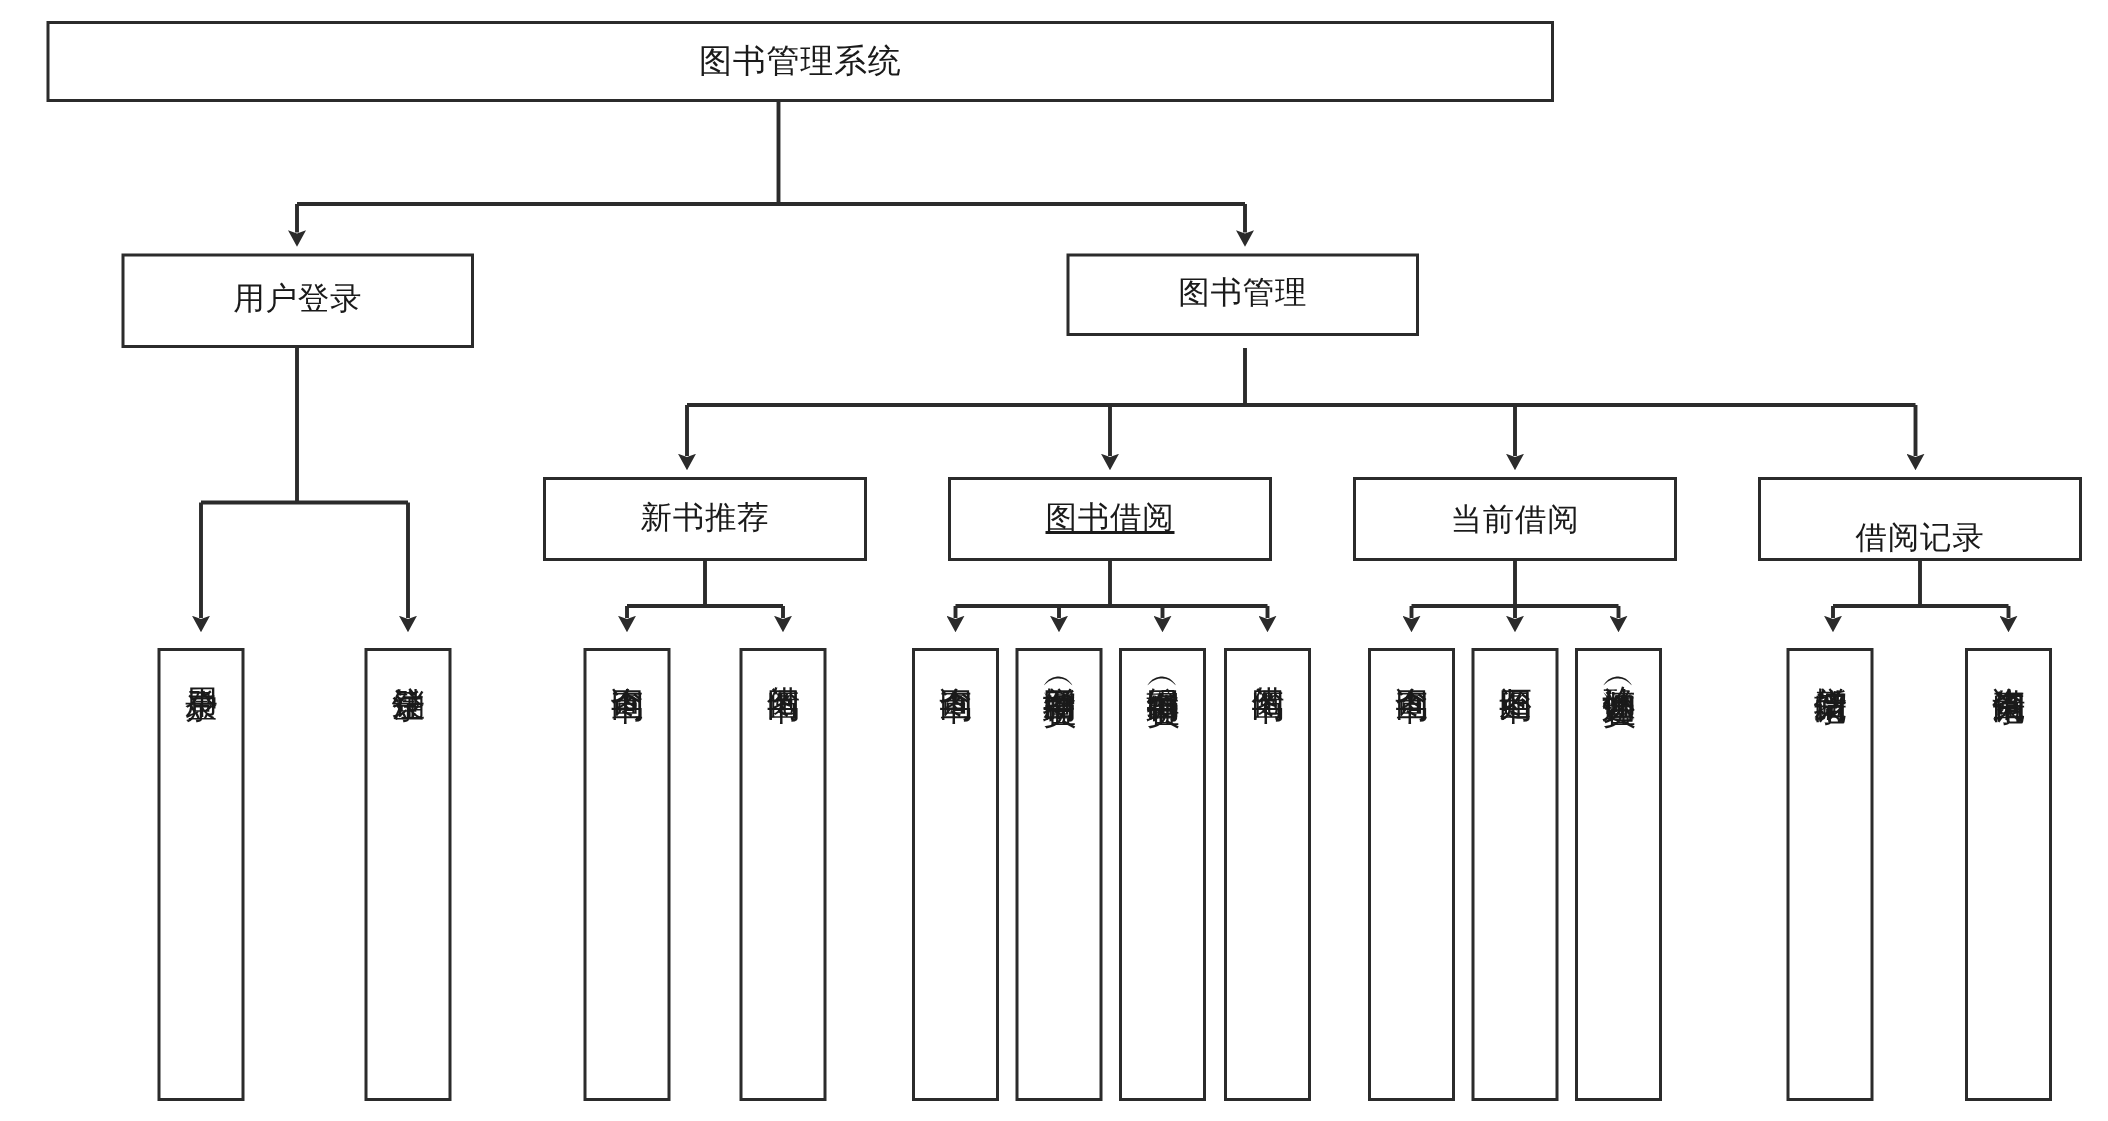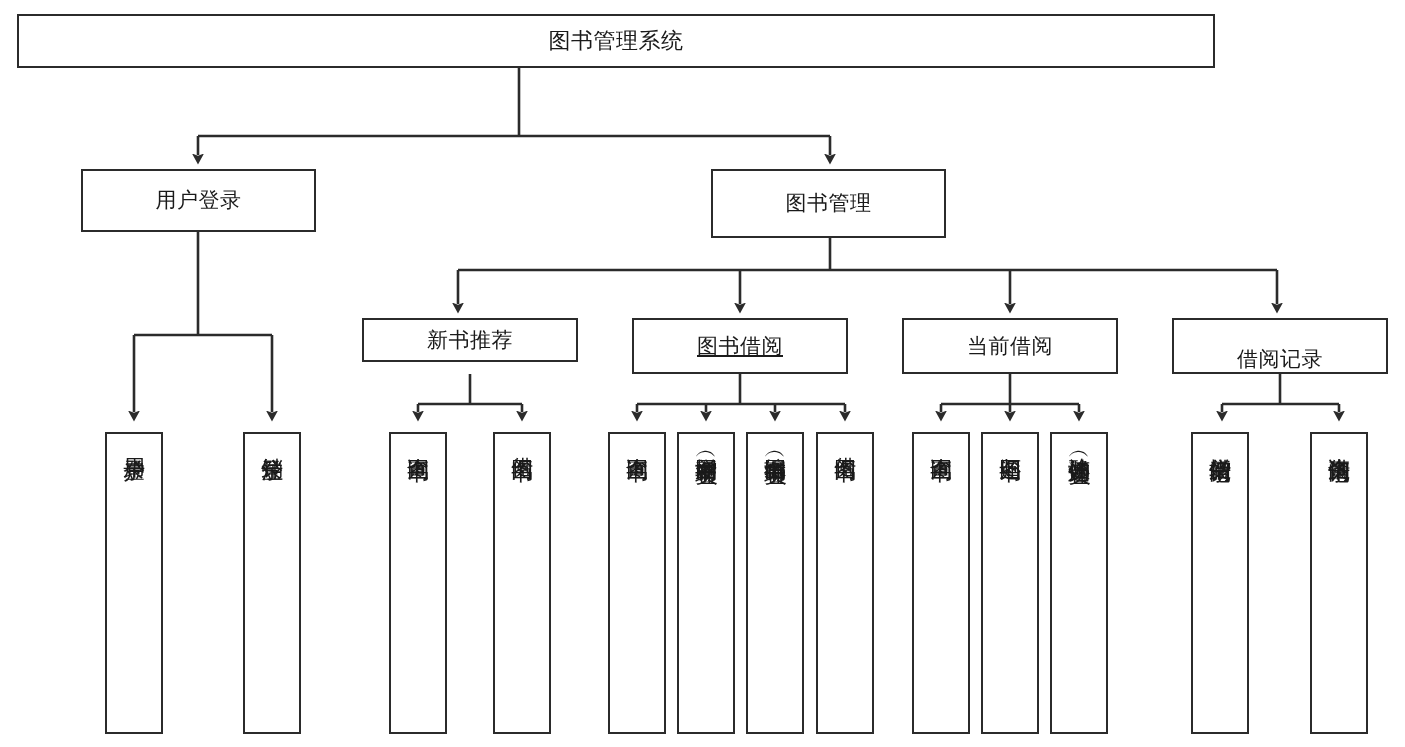--- a/index.html
+++ b/index.html
@@ -117,32 +117,32 @@
       <path d="M1010,404 L1010,412" marker-end="url(#arrow)"></path>
       <path d="M1079,404 L1079,412" marker-end="url(#arrow)"></path>
 
       <path d="M1280,374 L1280,404"></path>
       <path d="M1222,404 L1339,404"></path>
       <path d="M1222,404 L1222,412" marker-end="url(#arrow)"></path>
       <path d="M1339,404 L1339,412" marker-end="url(#arrow)"></path>
     </g>
   </svg>
 
-  <div class="node root" style="left:17px; top:14px; width:1198px; height:54px;justify-content:center;">
+  <div class="node root" style="left:31px; top:14px; width:1005px; height:54px;justify-content:center;">
     <span class="label">图书管理系统</span>
   </div>
 
   <div class="node" style="left:81px; top:169px; width:235px; height:63px;">
     <span class="label">用户登录</span>
   </div>
-  <div class="node" style="left:711px; top:169px; width:235px; height:69px;">
+  <div class="node" style="left:711px; top:169px; width:235px; height:55px;">
     <span class="label">图书管理</span>
   </div>
 
-  <div class="node" style="left:362px; top:318px; width:216px; height:44px;">
+  <div class="node" style="left:362px; top:318px; width:216px; height:56px;">
     <span class="label">新书推荐</span>
   </div>
   <div class="node" style="left:632px; top:318px; width:216px; height:56px;text-decoration:underline;">
     <span class="label">图书借阅</span>
   </div>
   <div class="node" style="left:902px; top:318px; width:216px; height:56px;font-family:Liberation Serif, serif;">
     <span class="label">当前借阅</span>
   </div>
   <div class="node" style="left:1172px; top:318px; width:216px; height:56px;align-items:flex-end;">
     <span class="label">借阅记录</span>

